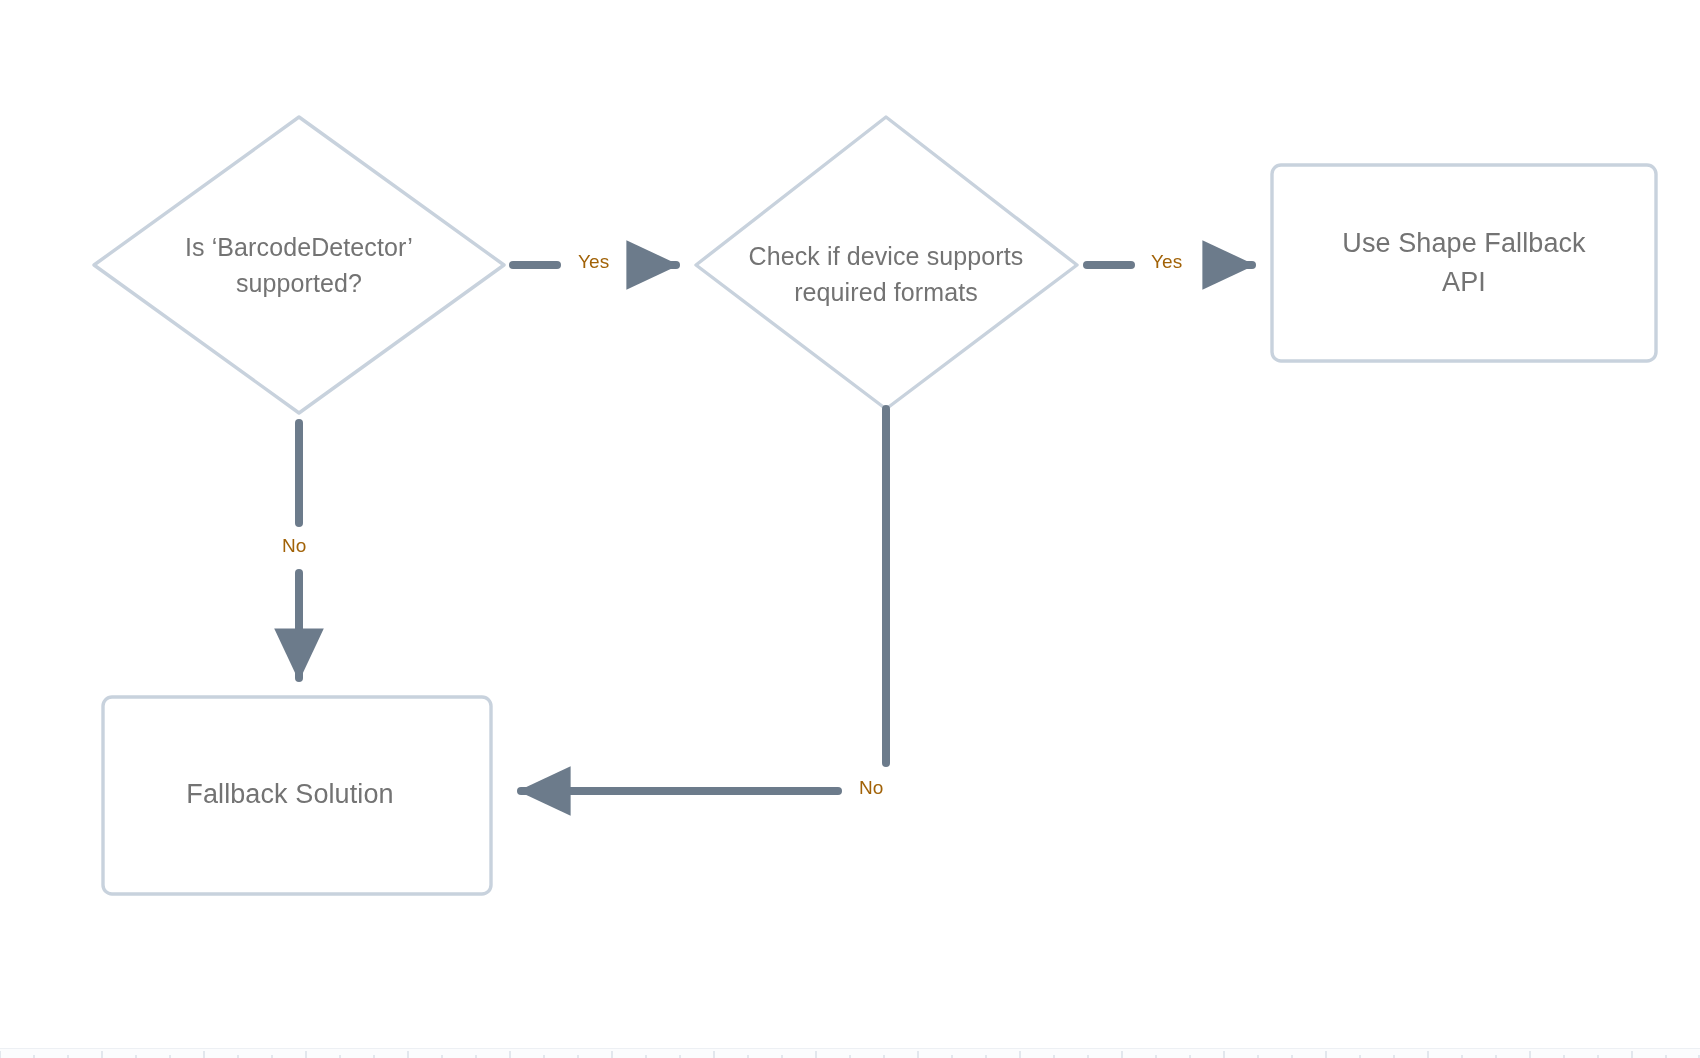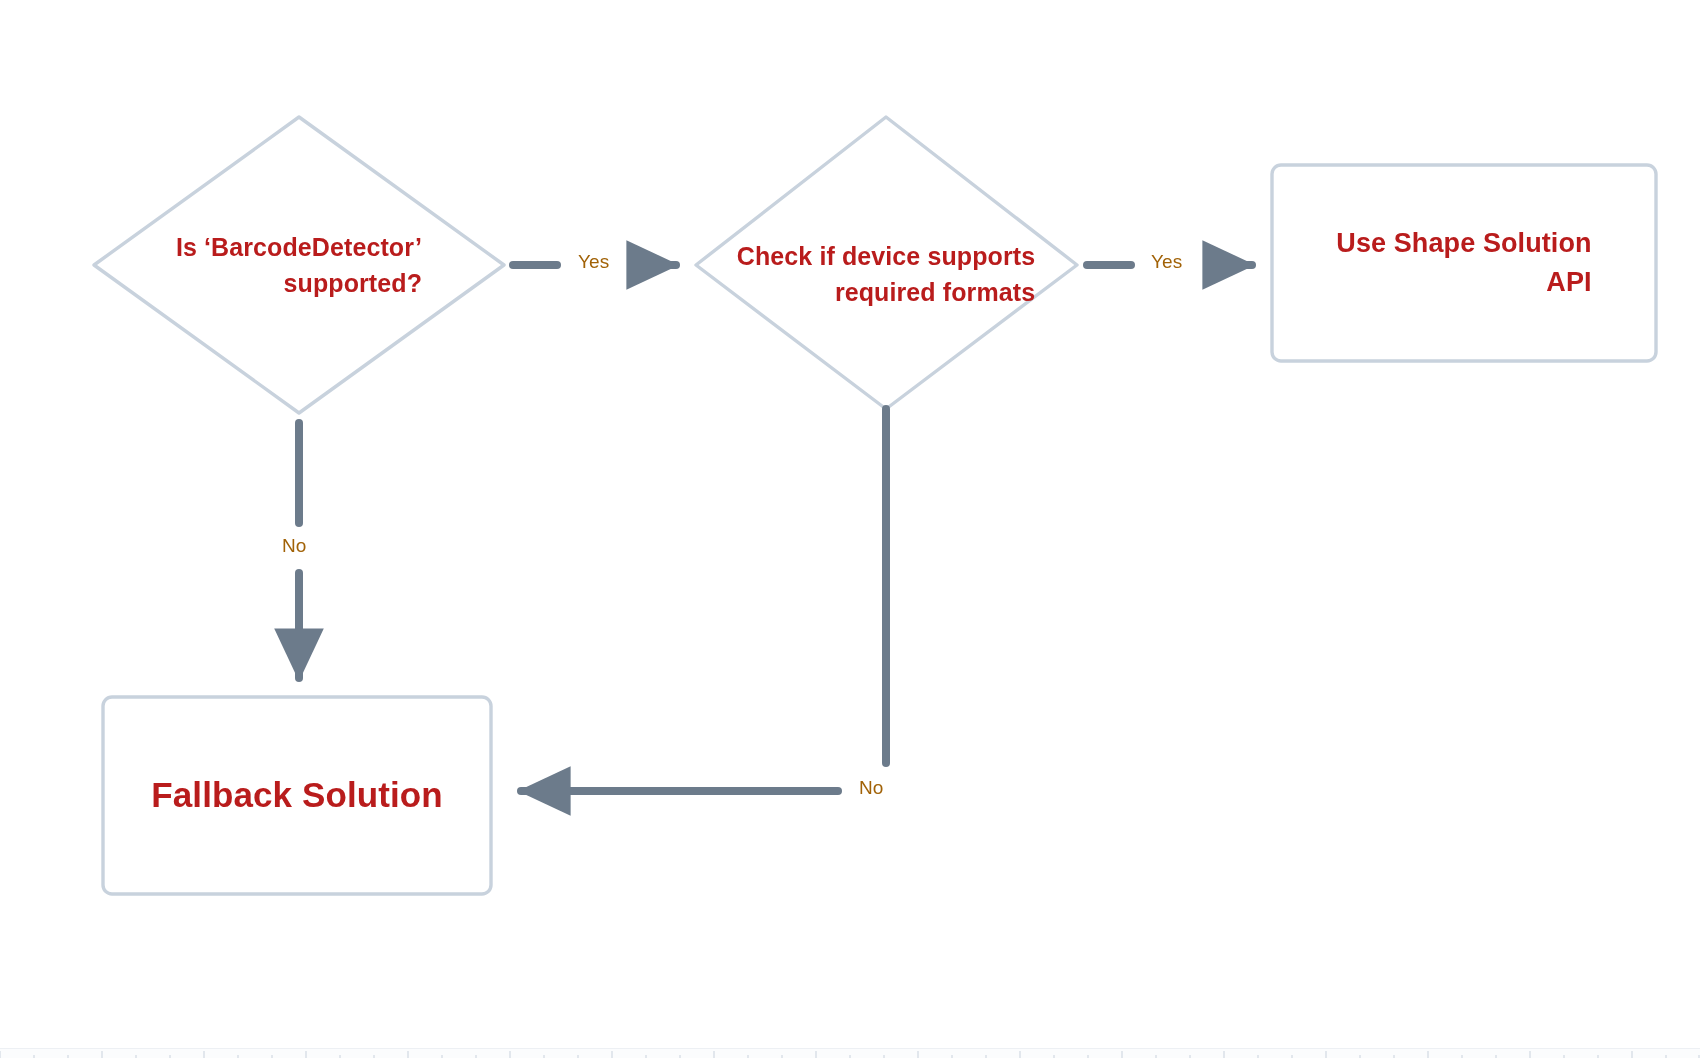--- a/index.html
+++ b/index.html
@@ -21,28 +21,27 @@
     left: 0;
     top: 0;
     width: 1700px;
     height: 1058px;
   }
   .node-label {
     position: absolute;
     display: flex;
     align-items: center;
     justify-content: center;
-    text-align: right;
-    color: #b91c1c;
+    text-align: center;
+    color: #737373;
     font-size: 25px;
     line-height: 1.45;
     letter-spacing: 0.1px;
     pointer-events: none;
     white-space: pre-line;
-    font-weight: bold;
   }
   .edge-label {
     position: absolute;
     color: #a16207;
     font-size: 19px;
     line-height: 1;
     letter-spacing: 0.1px;
     background: #ffffff;
     padding: 0 5px;
     white-space: nowrap;
@@ -97,24 +96,24 @@
     <line x1="886" y1="409" x2="886" y2="763" stroke="#6c7b8b" stroke-width="8" stroke-linecap="round"></line>
     <line x1="838" y1="791" x2="521" y2="791" stroke="#6c7b8b" stroke-width="8" stroke-linecap="round" marker-end="url(#arrowhead)"></line>
   </svg>
 
   <div class="node-label" style="left:124px; top:215px; width:350px; height:100px;">Is ‘BarcodeDetector’
 supported?</div>
 
   <div class="node-label" style="left:716px; top:224px; width:340px; height:100px;">Check if device supports
 required formats</div>
 
-  <div class="node-label" style="left:1282px; top:213px; width:364px; height:100px; font-size:27px;">Use Shape Solution
+  <div class="node-label" style="left:1282px; top:213px; width:364px; height:100px; font-size:27px;">Use Shape Fallback
 API</div>
 
-  <div class="node-label" style="left:113px; top:745px; width:368px; height:100px; font-size:35px;">Fallback Solution</div>
+  <div class="node-label" style="left:106px; top:745px; width:368px; height:100px; font-size:27px;">Fallback Solution</div>
 
   <div class="edge-label" style="left:573px; top:252px;">Yes</div>
 
   <div class="edge-label" style="left:1146px; top:252px;">Yes</div>
 
   <div class="edge-label" style="left:277px; top:536px;">No</div>
 
   <div class="edge-label" style="left:854px; top:778px;">No</div>
 
   <div class="ruler-strip">

